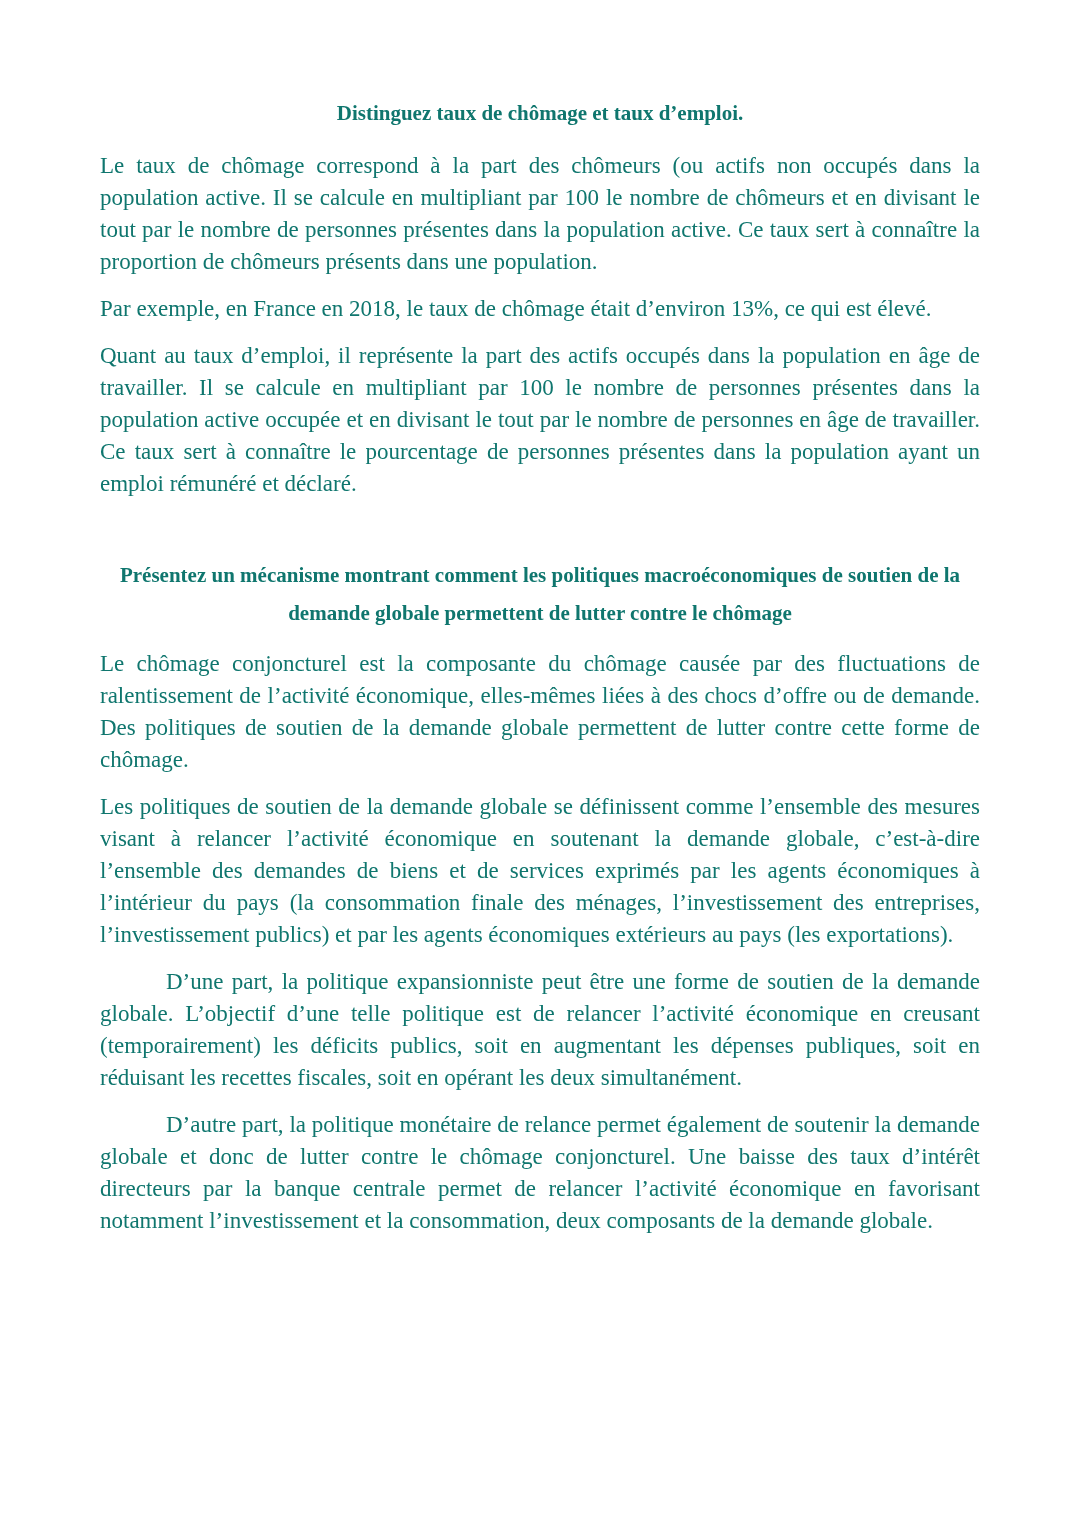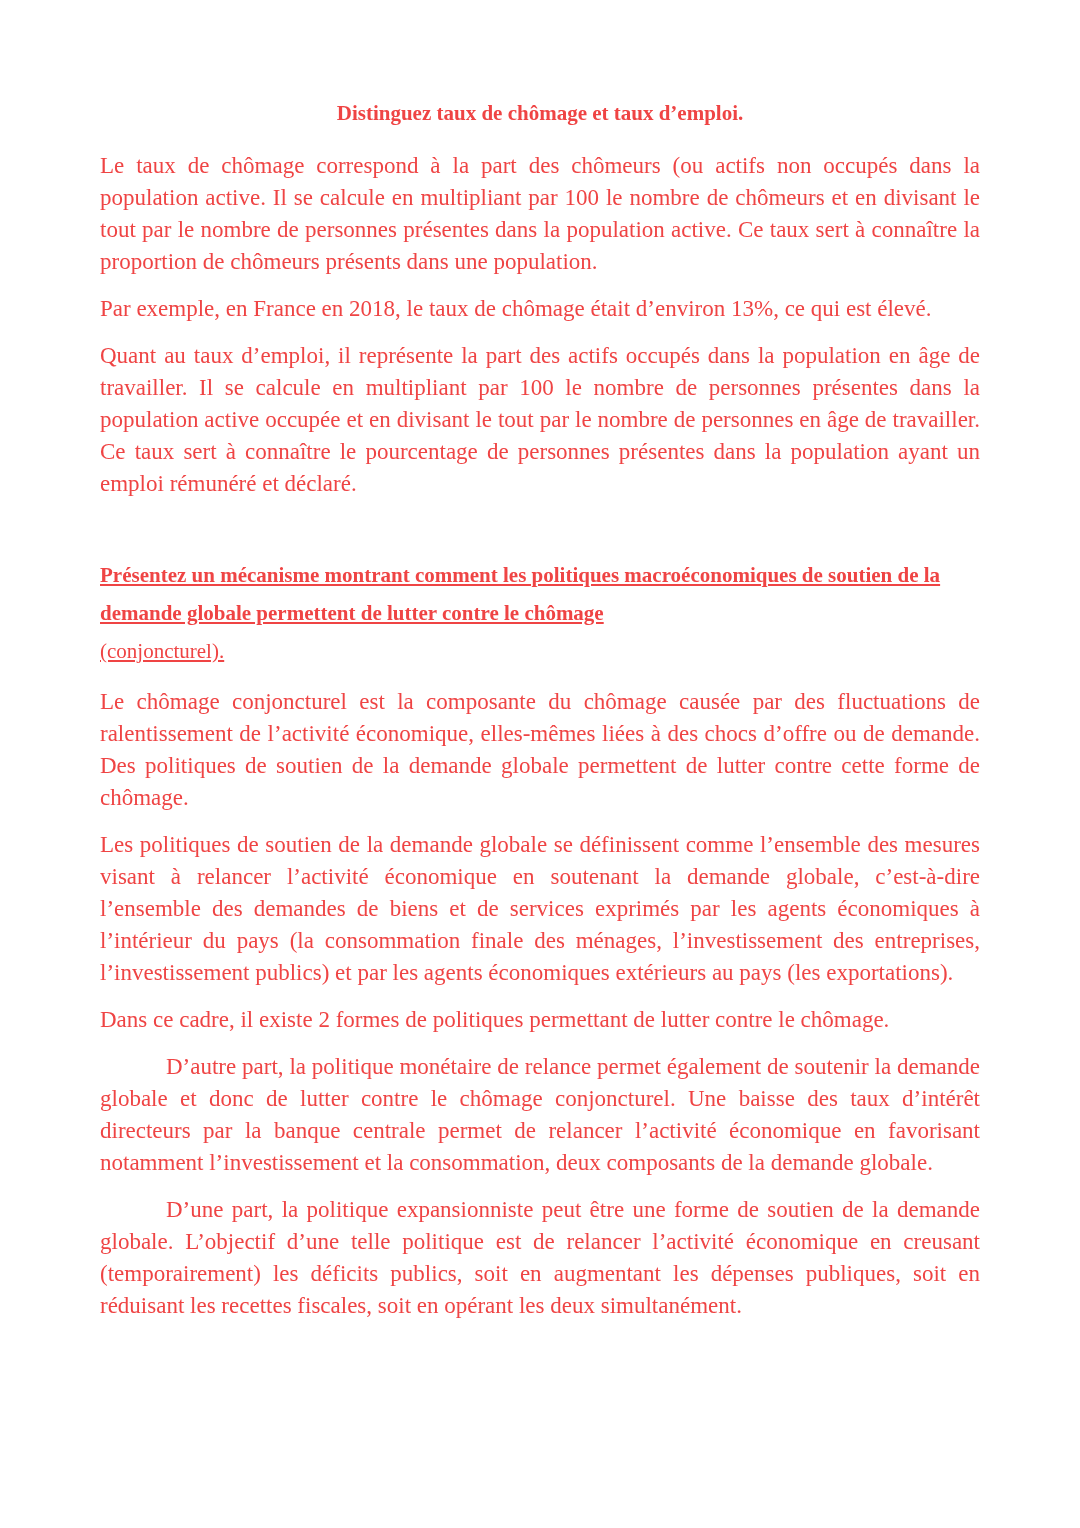--- a/index.html
+++ b/index.html
@@ -5,21 +5,21 @@
   html, body {
     margin: 0;
     padding: 0;
     background: #ffffff;
   }
   .page {
     width: 1080px;
     height: 1528px;
     box-sizing: border-box;
     background: #ffffff;
-    color: #ef4444;
+    color: #0f766e;
     padding: 98px 100px 40px 100px;
     font-family: "Liberation Serif", "DejaVu Serif", serif;
     overflow: hidden;
   }
   .h1 {
     font-size: 21px;
     font-weight: bold;
     text-align: center;
     line-height: 30px;
     margin: 0 0 22px 0;
@@ -28,21 +28,21 @@
     font-size: 23px;
     line-height: 32px;
     text-align: justify;
     margin: 0 0 15px 0;
   }
   .para.indent {
     text-indent: 66px;
   }
   .h2 {
     margin: 56px 0 16px 0;
-    text-decoration: underline;
+    text-align: center;
   }
   .h2 .h2-bold {
     font-size: 21px;
     font-weight: bold;
     line-height: 38px;
   }
   .h2 .h2-regular {
     font-size: 21px;
     font-weight: normal;
     line-height: 38px;
@@ -57,26 +57,24 @@
 
   <p class="para">Le taux de chômage correspond à la part des chômeurs (ou actifs non occupés dans la population active. Il se calcule en multipliant par 100 le nombre de chômeurs et en divisant le tout par le nombre de personnes présentes dans la population active. Ce taux sert à connaître la proportion de chômeurs présents dans une population.</p>
 
   <p class="para">Par exemple, en France en 2018, le taux de chômage était d’environ 13%, ce qui est élevé.</p>
 
   <p class="para">Quant au taux d’emploi, il représente la part des actifs occupés dans la population en âge de travailler. Il se calcule en multipliant par 100 le nombre de personnes présentes dans la population active occupée et en divisant le tout par le nombre de personnes en âge de travailler. Ce taux sert à connaître le pourcentage de personnes présentes dans la population ayant un emploi rémunéré et déclaré.</p>
 
 
   <div class="h2">
     <div class="h2-bold">Présentez un mécanisme montrant comment les politiques macroéconomiques de soutien de la demande globale permettent de lutter contre le chômage</div>
-    <div class="h2-regular">(conjoncturel).</div>
   </div>
 
   <p class="para">Le chômage conjoncturel est la composante du chômage causée par des fluctuations de ralentissement de l’activité économique, elles-mêmes liées à des chocs d’offre ou de demande. Des politiques de soutien de la demande globale permettent de lutter contre cette forme de chômage.</p>
 
   <p class="para">Les politiques de soutien de la demande globale se définissent comme l’ensemble des mesures visant à relancer l’activité économique en soutenant la demande globale, c’est-à-dire l’ensemble des demandes de biens et de services exprimés par les agents économiques à l’intérieur du pays (la consommation finale des ménages, l’investissement des entreprises, l’investissement publics) et par les agents économiques extérieurs au pays (les exportations).</p>
 
-  <p class="para">Dans ce cadre, il existe 2 formes de politiques permettant de lutter contre le chômage.</p>
+
+  <p class="para indent">D’une part, la politique expansionniste peut être une forme de soutien de la demande globale. L’objectif d’une telle politique est de relancer l’activité économique en creusant (temporairement) les déficits publics, soit en augmentant les dépenses publiques, soit en réduisant les recettes fiscales, soit en opérant les deux simultanément.</p>
 
   <p class="para indent">D’autre part, la politique monétaire de relance permet également de soutenir la demande globale et donc de lutter contre le chômage conjoncturel. Une baisse des taux d’intérêt directeurs par la banque centrale permet de relancer l’activité économique en favorisant notamment l’investissement et la consommation, deux composants de la demande globale.</p>
-
-  <p class="para indent">D’une part, la politique expansionniste peut être une forme de soutien de la demande globale. L’objectif d’une telle politique est de relancer l’activité économique en creusant (temporairement) les déficits publics, soit en augmentant les dépenses publiques, soit en réduisant les recettes fiscales, soit en opérant les deux simultanément.</p>
 
 </div>
 
 </body></html>

